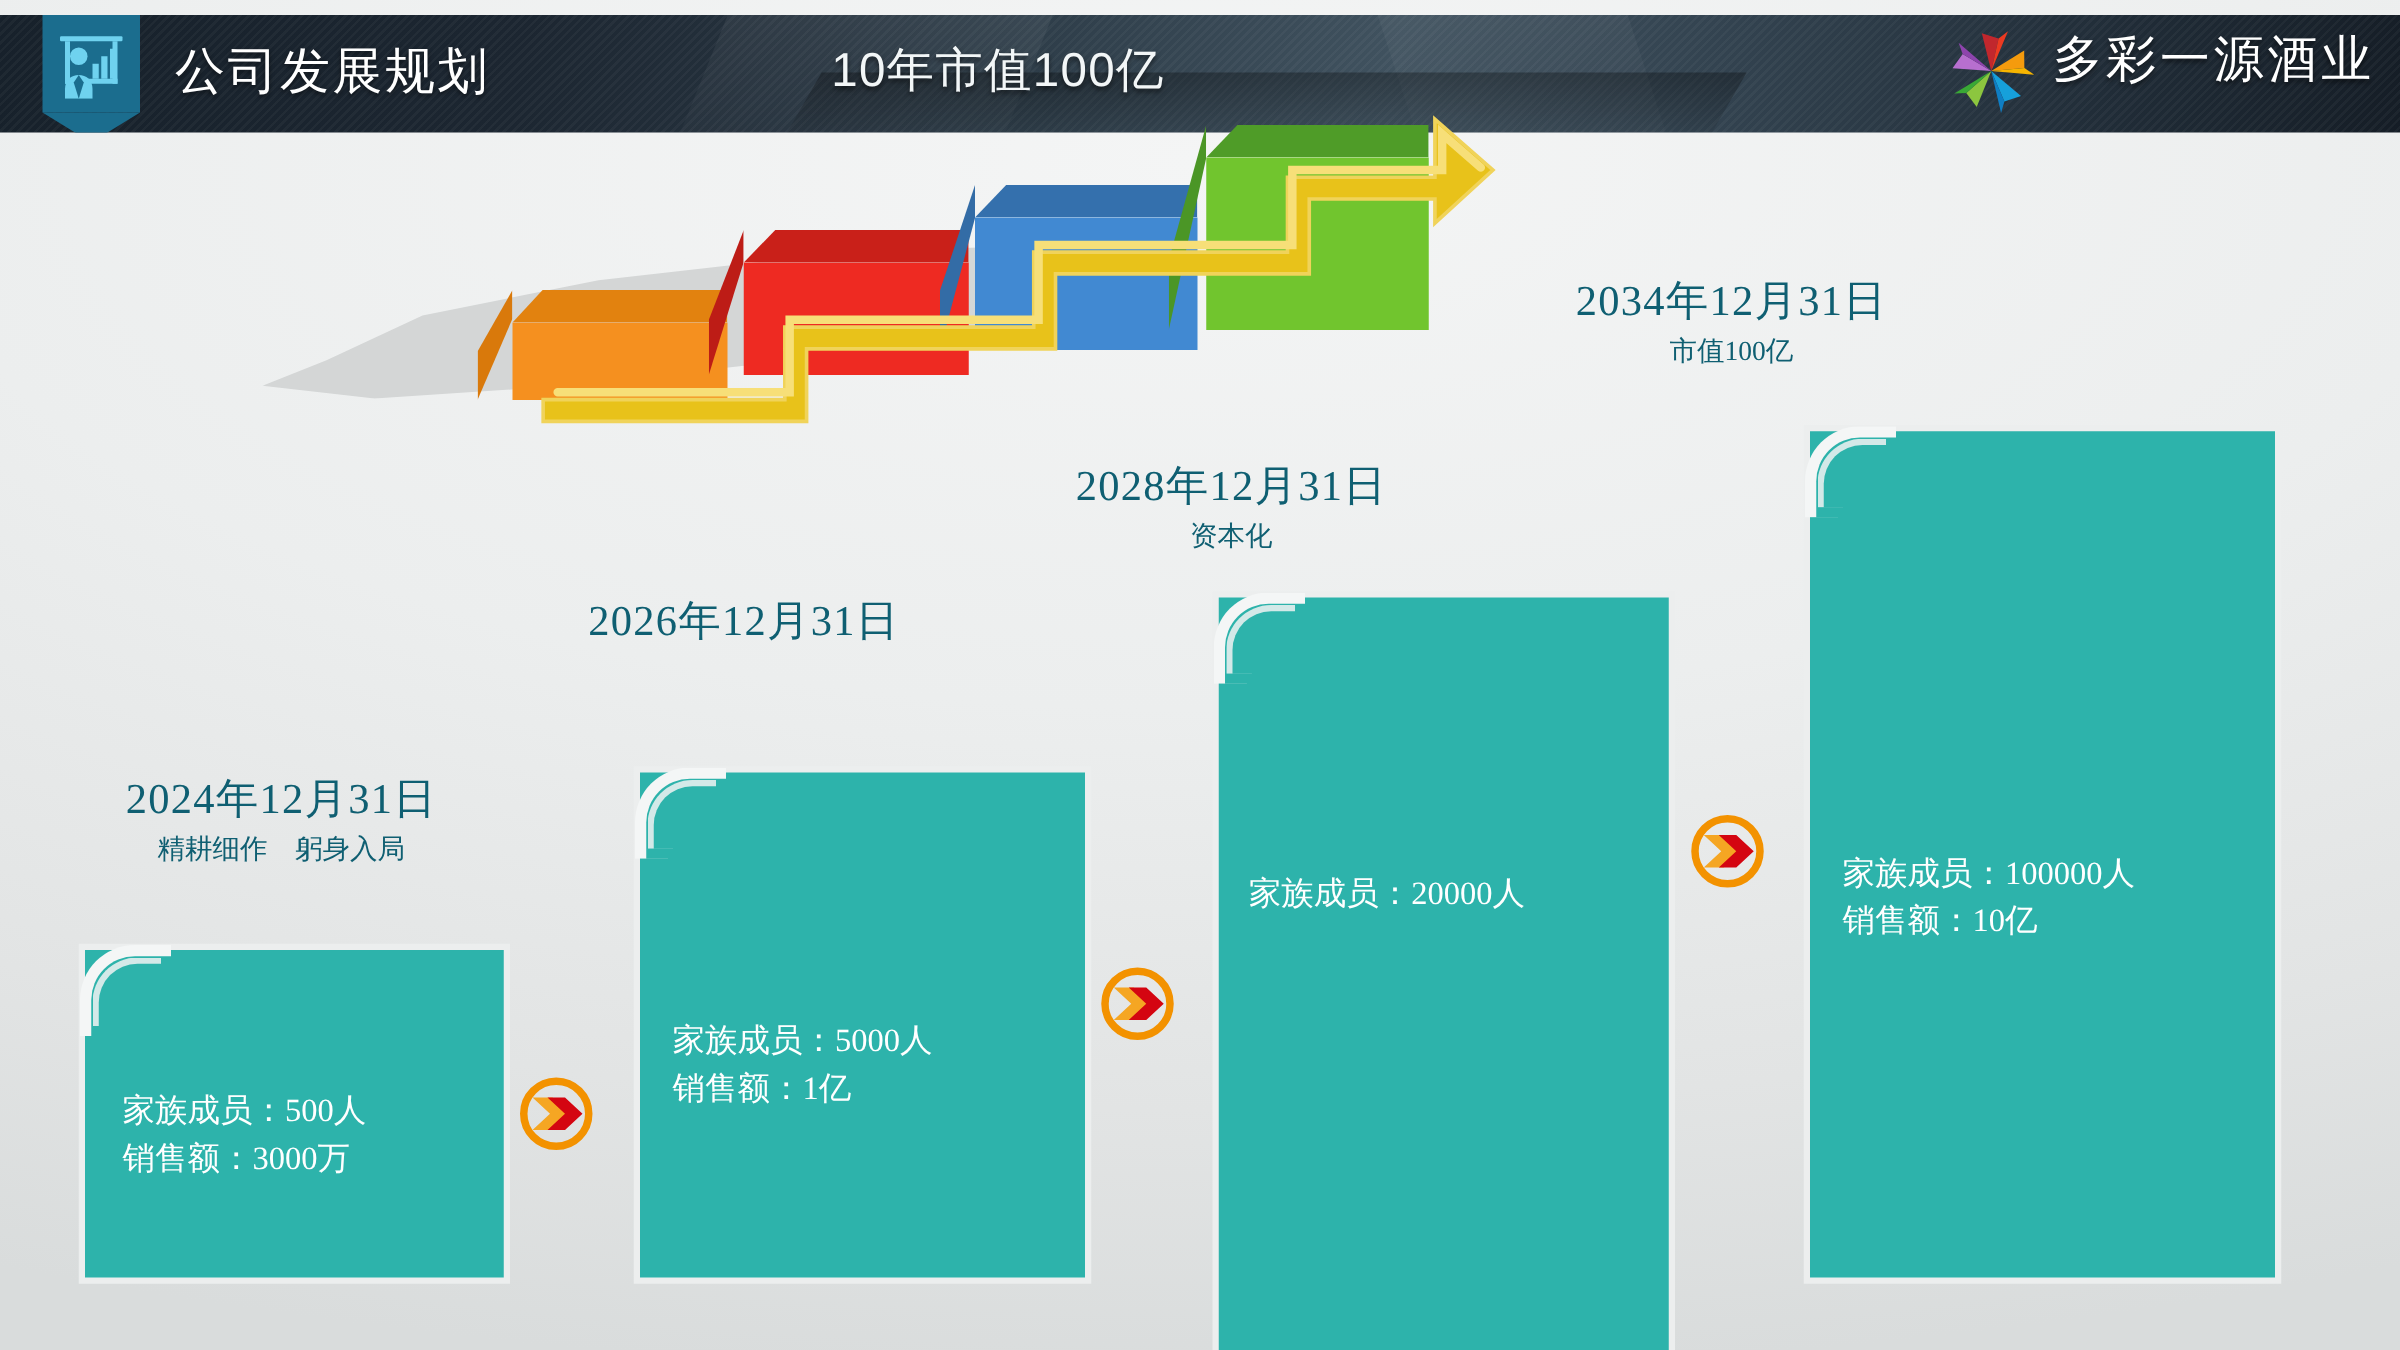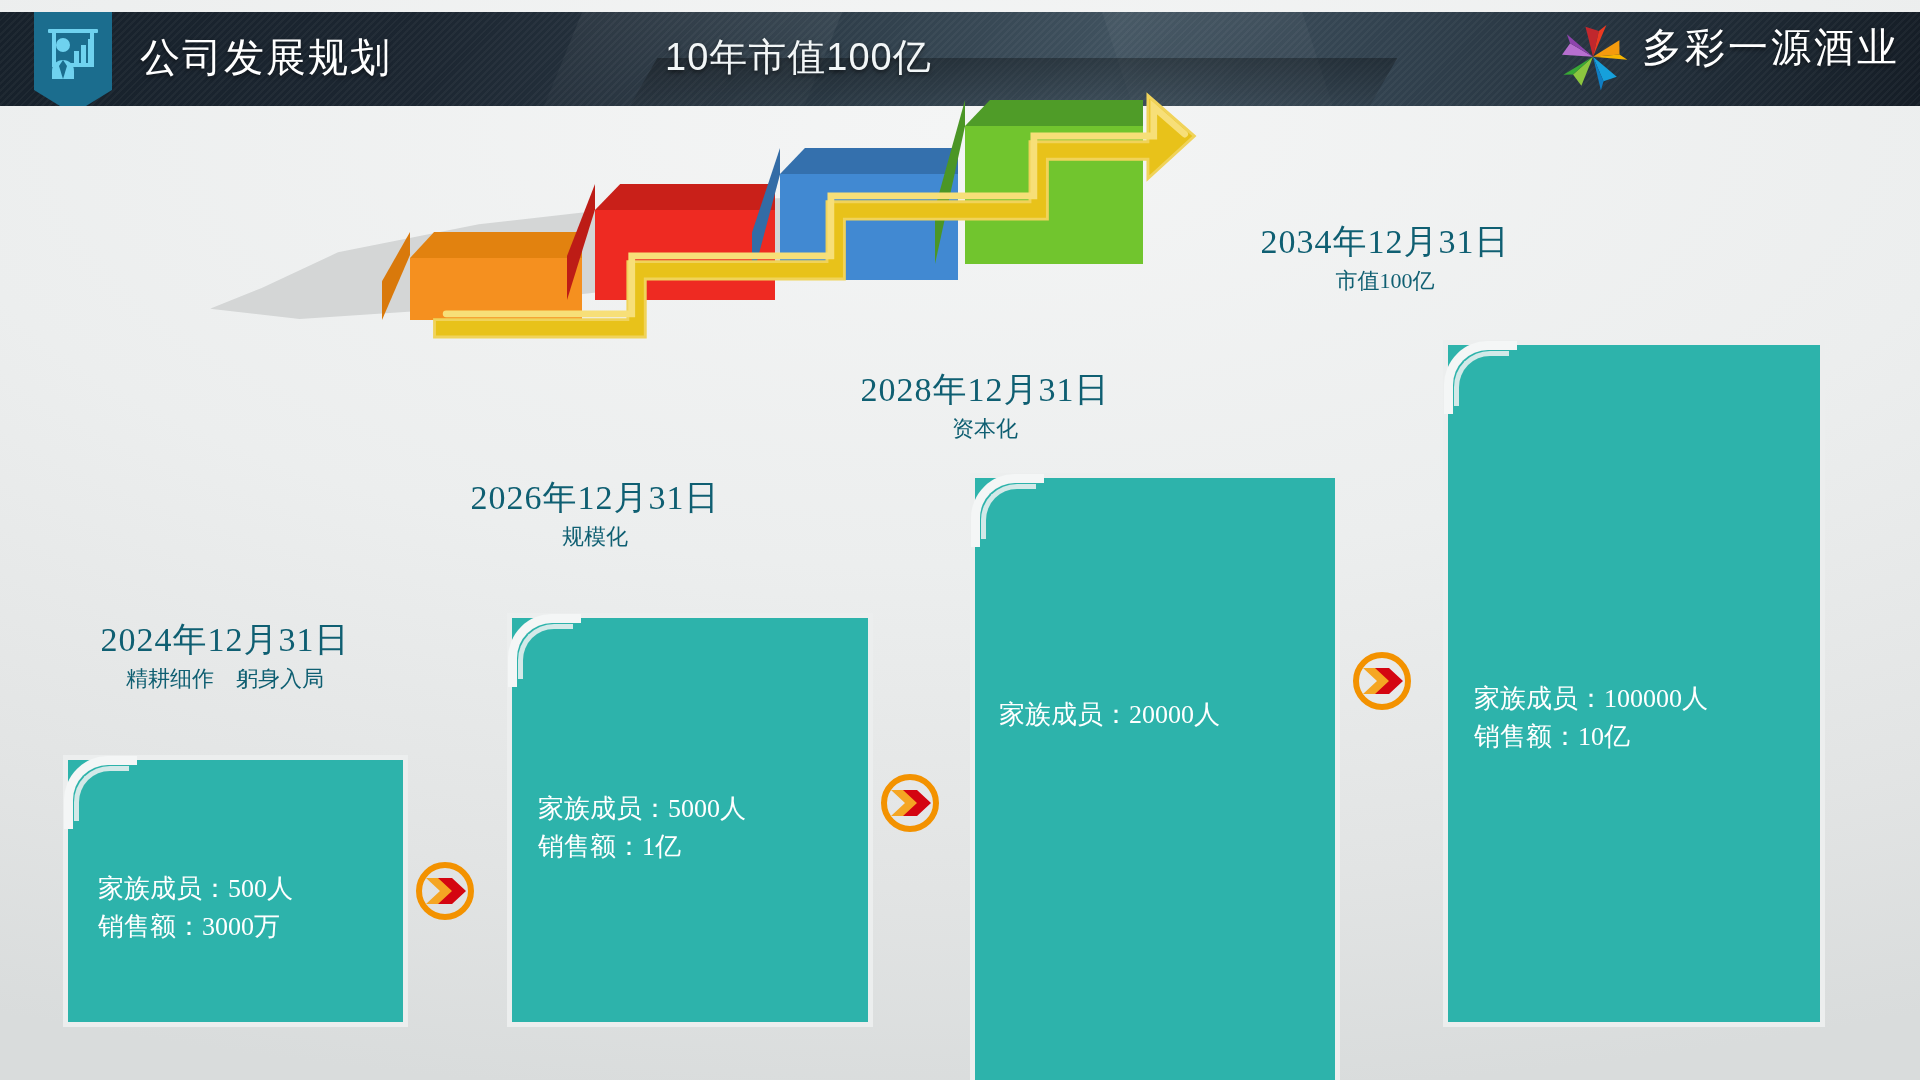--- a/index.html
+++ b/index.html
@@ -199,21 +199,20 @@
       <path d="M226,244 L418,244 L418,184 L624,184 L624,122 L834,122 L834,60 L958,60 L958,30 L990,58" fill="none" stroke="#f7df78" stroke-width="7" stroke-linecap="round"></path>
     </svg>
   </div>
 
   <div class="cap" style="left:60px;top:620px;width:330px;">
     <div class="date">2024年12月31日</div>
     <div class="sub">精耕细作　躬身入局</div>
   </div>
   <div class="cap" style="left:430px;top:478px;width:330px;">
     <div class="date">2026年12月31日</div>
-    <div class="sub">规模化</div>
   </div>
   <div class="cap" style="left:815px;top:370px;width:340px;">
     <div class="date">2028年12月31日</div>
     <div class="sub">资本化</div>
   </div>
   <div class="cap" style="left:1200px;top:222px;width:370px;">
     <div class="date">2034年12月31日</div>
     <div class="sub">市值100亿</div>
   </div>
 
@@ -222,21 +221,21 @@
     <div class="corner2"></div>
     <div class="card-lines" style="left:30px;top:110px;">
       <div>家族成员：500人</div>
       <div>销售额：3000万</div>
     </div>
   </div>
 
   <div class="card" style="left:512px;top:618px;width:356px;height:404px;">
     <div class="corner"></div>
     <div class="corner2"></div>
-    <div class="card-lines" style="left:26px;top:172px;">
+    <div class="card-lines" style="left:26px;top:196px;">
       <div>家族成员：5000人</div>
       <div>销售额：1亿</div>
     </div>
   </div>
 
   <div class="card" style="left:975px;top:478px;width:360px;height:679px;">
     <div class="corner"></div>
     <div class="corner2"></div>
     <div class="card-lines" style="left:24px;top:218px;">
       <div>家族成员：20000人</div>

